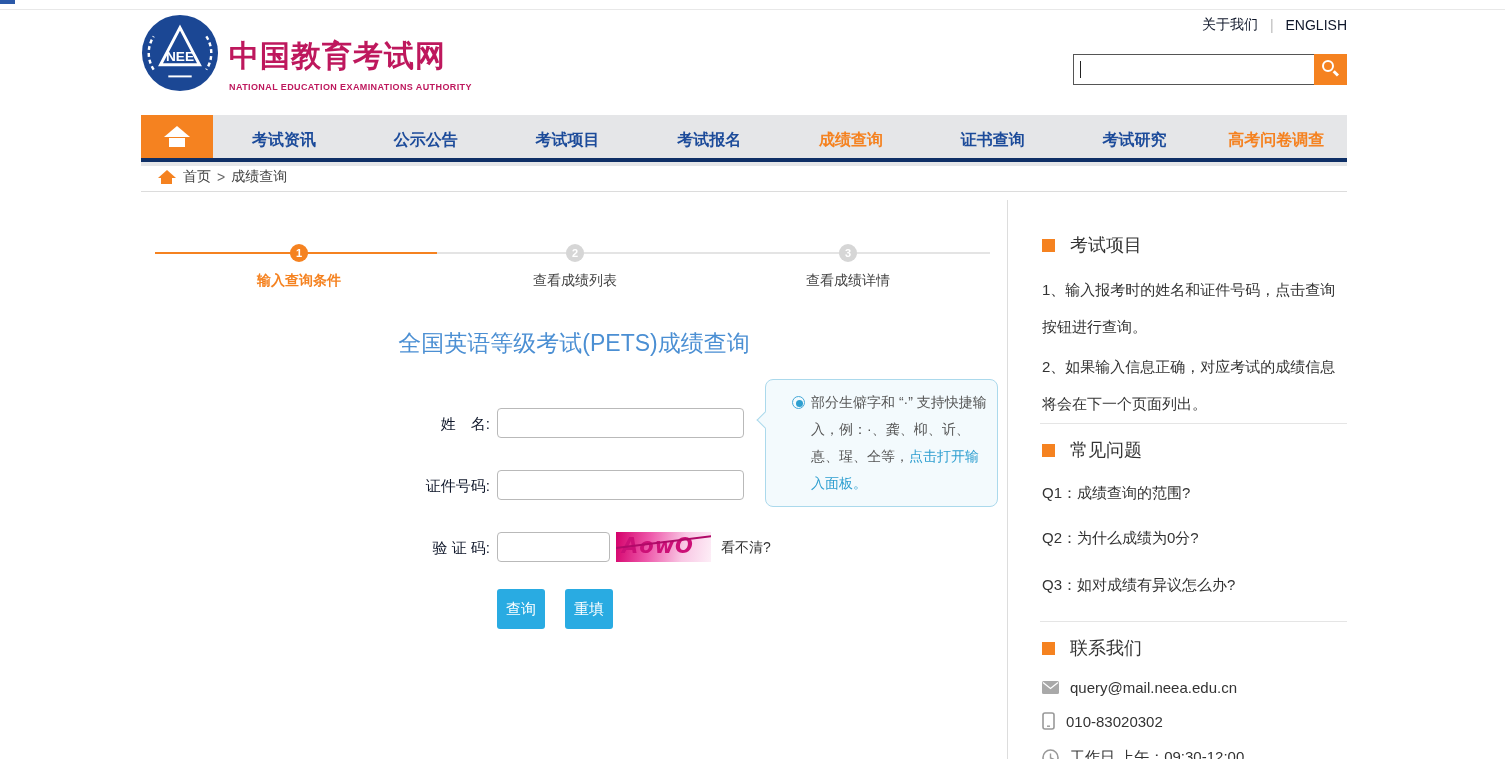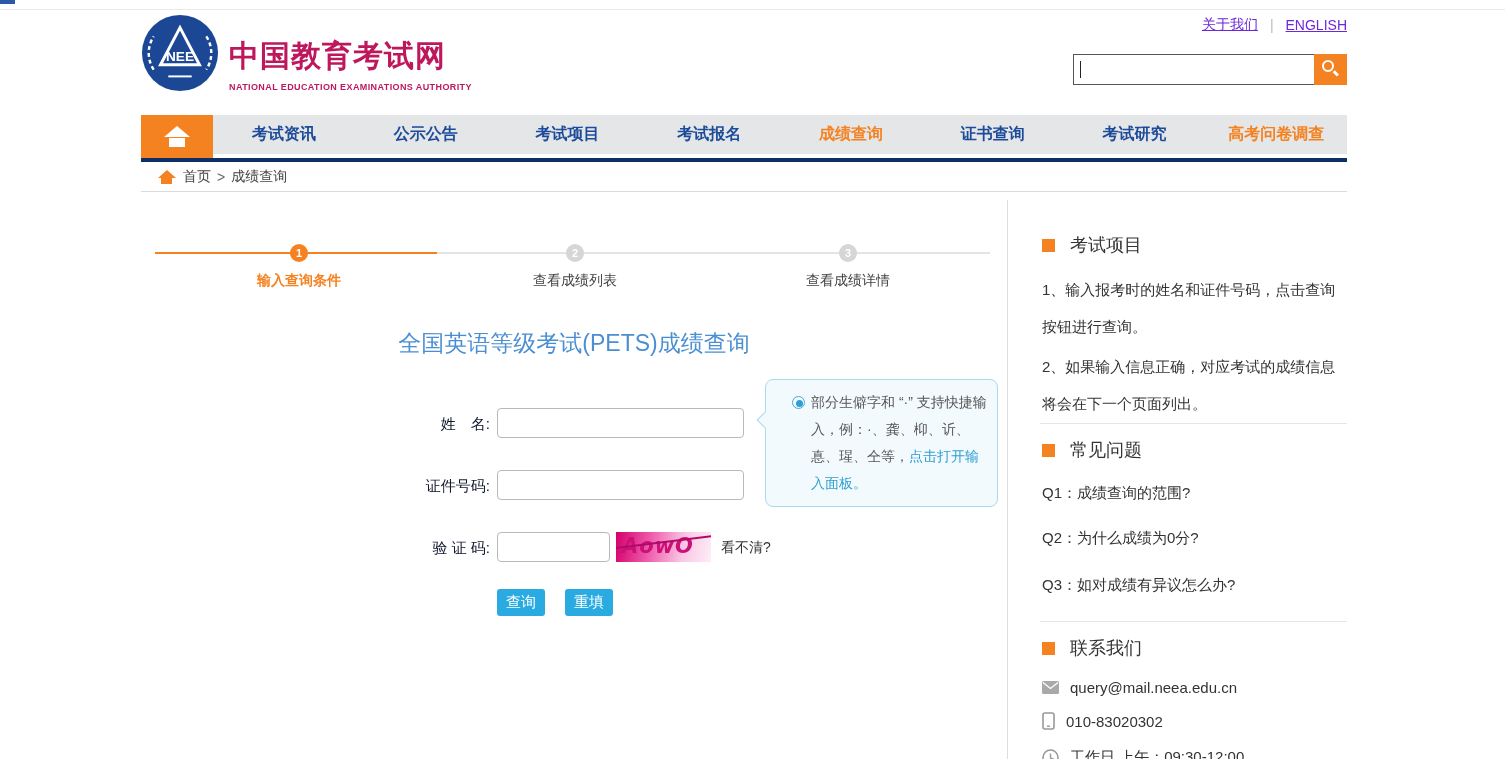--- a/index.html
+++ b/index.html
@@ -9,31 +9,31 @@
   
   .hairline-top { position:absolute; top:9px; left:0; width:100%; height:1px; background:#e8e8e8; }
   .top-left-artifact { position:absolute; top:0; left:0; width:15px; height:4px; background:#2b59a8; }
 
   
   .logo-badge { position:absolute; left:141px; top:14px; width:78px; height:78px; cursor:pointer; }
   .brand { position:absolute; left:229px; top:36px; color:#be185d; }
   .brand-title { font-size:30px; font-weight:bold; letter-spacing:1px; }
   .brand-sub { margin-top:5px; font-size:9px; font-weight:bold; letter-spacing:0.4px; }
   .top-links { position:absolute; top:16px; right:158px; font-size:14px; color:#777; display:flex; gap:12px; align-items:center; }
-  .top-link { color:#6d28d9; cursor:pointer;text-decoration:underline; }
+  .top-link { color:#0f172a; cursor:pointer; }
   .top-sep { color:#bbb; }
   .search-wrap { position:absolute; left:1073px; top:54px; display:flex; }
   .search-input { width:241px; height:31px; border:1px solid #555; border-right:none; outline:none; font-size:15px; padding:0 8px; border-radius:0; }
   .text-cursor { position:absolute; left:7px; top:7px; width:1px; height:17px; background:#222; }
   .search-btn { width:33px; height:31px; background:#f58220; border:none; cursor:pointer; position:relative; }
   .mag-icon { position:absolute; left:8px; top:6px; width:12px; height:12px; border:2px solid #fff; border-radius:50%; }
   .mag-icon::after { content:""; position:absolute; left:9px; top:10px; width:6px; height:2.5px; background:#fff; transform:rotate(45deg); }
 
   
-  .navbar { position:absolute; left:141px; top:115px; width:1206px; height:39px; background:#e5e6e8; display:flex; }
+  .navbar { position:absolute; left:141px; top:115px; width:1206px; height:51px; background:#e5e6e8; display:flex; }
   .home-btn { width:72px; height:43px; background:#f58220; cursor:pointer; position:relative; flex:none; }
   .home-icon { position:absolute; left:24px; top:11px; width:24px; height:21px; }
   .home-icon .roof { position:absolute; top:0; left:50%; transform:translateX(-50%); width:0; height:0; border-left:13px solid transparent; border-right:13px solid transparent; border-bottom:11px solid #fff; }
   .home-icon .house-body { position:absolute; bottom:0; left:4px; width:16px; height:9px; background:#fff; }
   .nav-items { flex:1; display:flex; }
   .nav-item { flex:1; display:flex; align-items:center; justify-content:center; font-size:16px; font-weight:bold; color:#1c4b9a; cursor:pointer; }
   .nav-item.active, .nav-item.highlight { color:#f58220; }
   .nav-underline { position:absolute; left:141px; top:158px; width:1206px; height:4px; background:#0e2f66; }
 
   
@@ -66,21 +66,21 @@
   .fl1 { left:229px; top:223px; } .fl2 { left:229px; top:285px; } .fl3 { left:229px; top:347px; }
   .form-input { position:absolute; height:30px; border:1px solid #b9b9b9; border-radius:4px; outline:none; font-size:15px; padding:0 8px; }
   .fi1 { left:356px; top:216px; width:247px; }
   .fi2 { left:356px; top:278px; width:247px; }
   .fi3 { left:356px; top:340px; width:113px; }
   .captcha-img { position:absolute; left:475px; top:340px; width:95px; height:30px; cursor:pointer; overflow:hidden;
     background:linear-gradient(100deg,#d4006a 0%,#ee59ab 35%,#f9c7e4 70%,#fdeef7 100%); }
   .captcha-text { position:absolute; left:6px; top:2px; font-size:21px; font-weight:bold; font-style:italic; color:#cc1077; letter-spacing:1px; font-family:"DejaVu Sans", sans-serif; }
   .captcha-strike { position:absolute; left:-4px; top:9px; width:104px; height:2px; background:#b00a68; transform:rotate(-7deg); }
   .captcha-refresh { position:absolute; left:580px; top:347px; font-size:14px; color:#333; cursor:pointer; }
-  .btn { position:absolute; top:397px; width:48px; height:27px; background:#29abe2; color:#fff; border:none; border-radius:3px; font-size:15px; cursor:pointer; font-family:inherit; }
+  .btn { position:absolute; top:397px; width:48px; height:40px; background:#29abe2; color:#fff; border:none; border-radius:3px; font-size:15px; cursor:pointer; font-family:inherit; }
   .btn-query { left:356px; } .btn-reset { left:424px; }
 
   
   .tooltip { position:absolute; left:624px; top:187px; width:233px; border:1px solid #abd9ec; background:#f3fafd; border-radius:8px; padding:9px 10px 9px 26px; }
   .tooltip-arrow { position:absolute; left:-7px; top:34px; width:12px; height:12px; background:#f3fafd; border-left:1px solid #abd9ec; border-bottom:1px solid #abd9ec; transform:rotate(45deg); }
   .tooltip-inner { display:flex; align-items:flex-start; gap:6px; }
   .radio-icon { flex:none; margin-top:7px; width:13px; height:13px; border:1px solid #45a8d8; border-radius:50%; position:relative; }
   .radio-icon::after { content:""; position:absolute; left:3px; top:3px; width:7px; height:7px; border-radius:50%; background:#2e9fd0; }
   .tooltip-text { font-size:14px; line-height:27px; color:#555; }
   .tooltip-link { color:#2e9fd0; cursor:pointer; }

